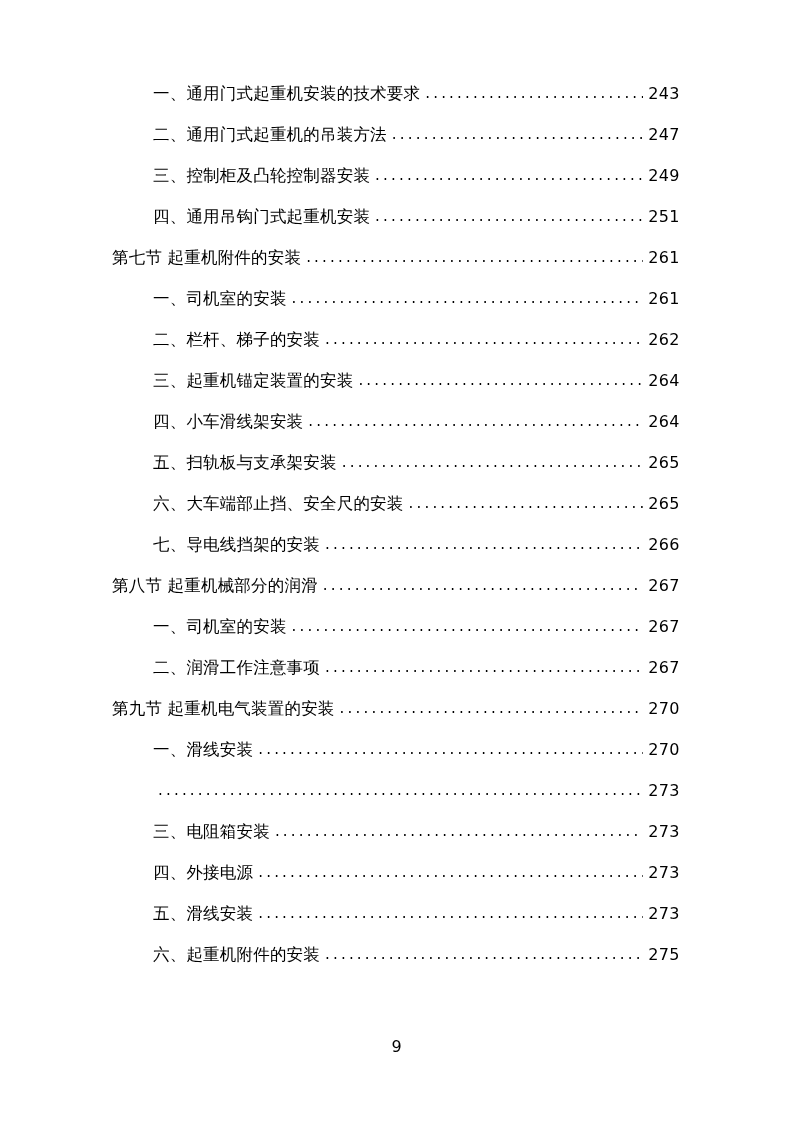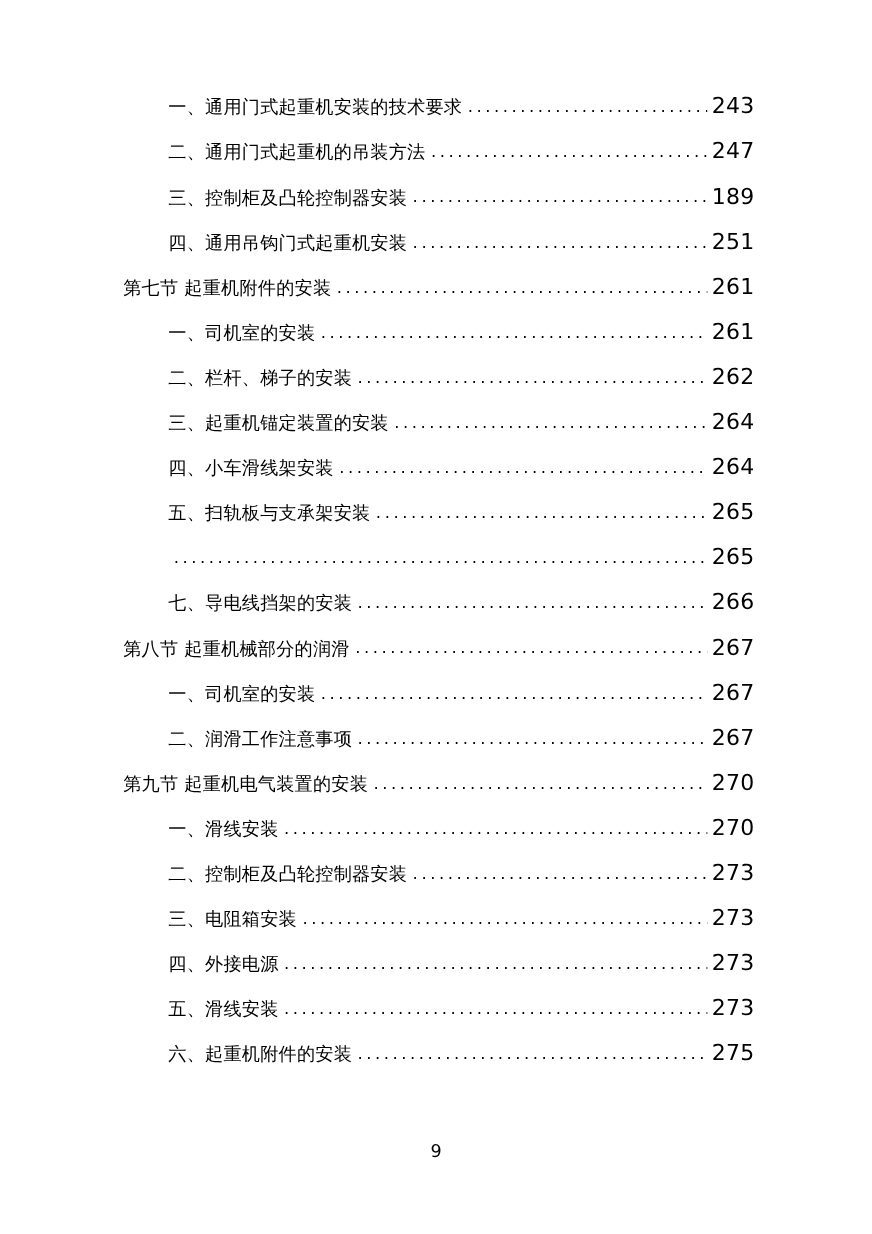--- a/index.html
+++ b/index.html
@@ -45,21 +45,21 @@
     color: #000;
     font-size: 15px;
     letter-spacing: 3.2px;
     position: relative;
     top: -1px;
   }
   .toc-entry .page-num {
     flex: 0 0 auto;
     width: 34px;
     text-align: center;
-    font-size: 20px;
+    font-size: 16px;
     letter-spacing: 0.3px;
   }
   .level-1 {
     padding-left: 0px;
   }
   .level-2 {
     padding-left: 41px;
   }
   .footer {
     position: absolute;
@@ -81,21 +81,21 @@
         <span class="page-num">243</span>
       </div>
       <div class="toc-entry level-2">
         <span class="title">二、通用门式起重机的吊装方法</span>
         <span class="leader">.....................................................................</span>
         <span class="page-num">247</span>
       </div>
       <div class="toc-entry level-2">
         <span class="title">三、控制柜及凸轮控制器安装</span>
         <span class="leader">.....................................................................</span>
-        <span class="page-num">189</span>
+        <span class="page-num">249</span>
       </div>
       <div class="toc-entry level-2">
         <span class="title">四、通用吊钩门式起重机安装</span>
         <span class="leader">.....................................................................</span>
         <span class="page-num">251</span>
       </div>
       <div class="toc-entry level-1">
         <span class="title">第七节 起重机附件的安装</span>
         <span class="leader">.....................................................................</span>
         <span class="page-num">261</span>
@@ -119,20 +119,21 @@
         <span class="title">四、小车滑线架安装</span>
         <span class="leader">.....................................................................</span>
         <span class="page-num">264</span>
       </div>
       <div class="toc-entry level-2">
         <span class="title">五、扫轨板与支承架安装</span>
         <span class="leader">.....................................................................</span>
         <span class="page-num">265</span>
       </div>
       <div class="toc-entry level-2">
+        <span class="title">六、大车端部止挡、安全尺的安装</span>
         <span class="leader">.....................................................................</span>
         <span class="page-num">265</span>
       </div>
       <div class="toc-entry level-2">
         <span class="title">七、导电线挡架的安装</span>
         <span class="leader">.....................................................................</span>
         <span class="page-num">266</span>
       </div>
       <div class="toc-entry level-1">
         <span class="title">第八节 起重机械部分的润滑</span>
@@ -153,21 +154,20 @@
         <span class="title">第九节 起重机电气装置的安装</span>
         <span class="leader">.....................................................................</span>
         <span class="page-num">270</span>
       </div>
       <div class="toc-entry level-2">
         <span class="title">一、滑线安装</span>
         <span class="leader">.....................................................................</span>
         <span class="page-num">270</span>
       </div>
       <div class="toc-entry level-2">
-        <span class="title">二、控制柜及凸轮控制器安装</span>
         <span class="leader">.....................................................................</span>
         <span class="page-num">273</span>
       </div>
       <div class="toc-entry level-2">
         <span class="title">三、电阻箱安装</span>
         <span class="leader">.....................................................................</span>
         <span class="page-num">273</span>
       </div>
       <div class="toc-entry level-2">
         <span class="title">四、外接电源</span>

